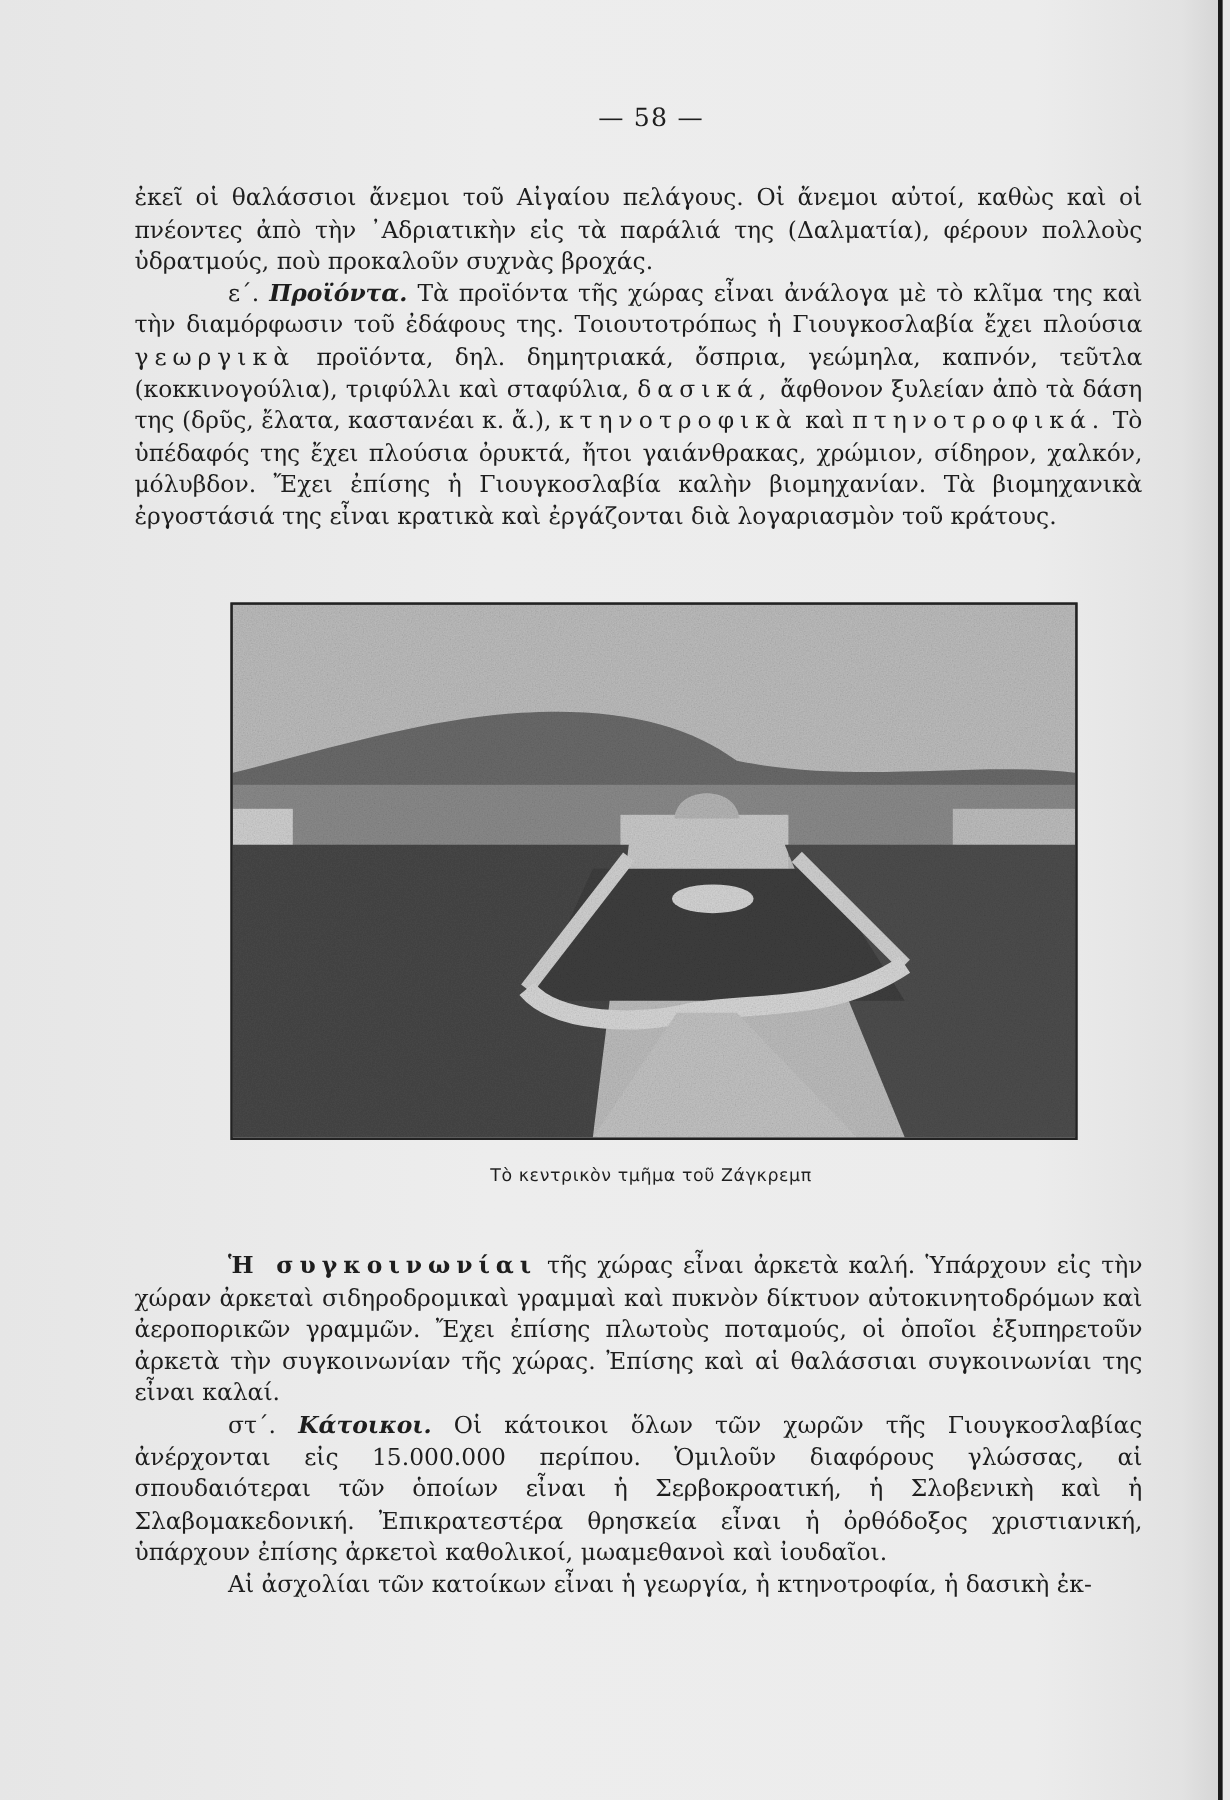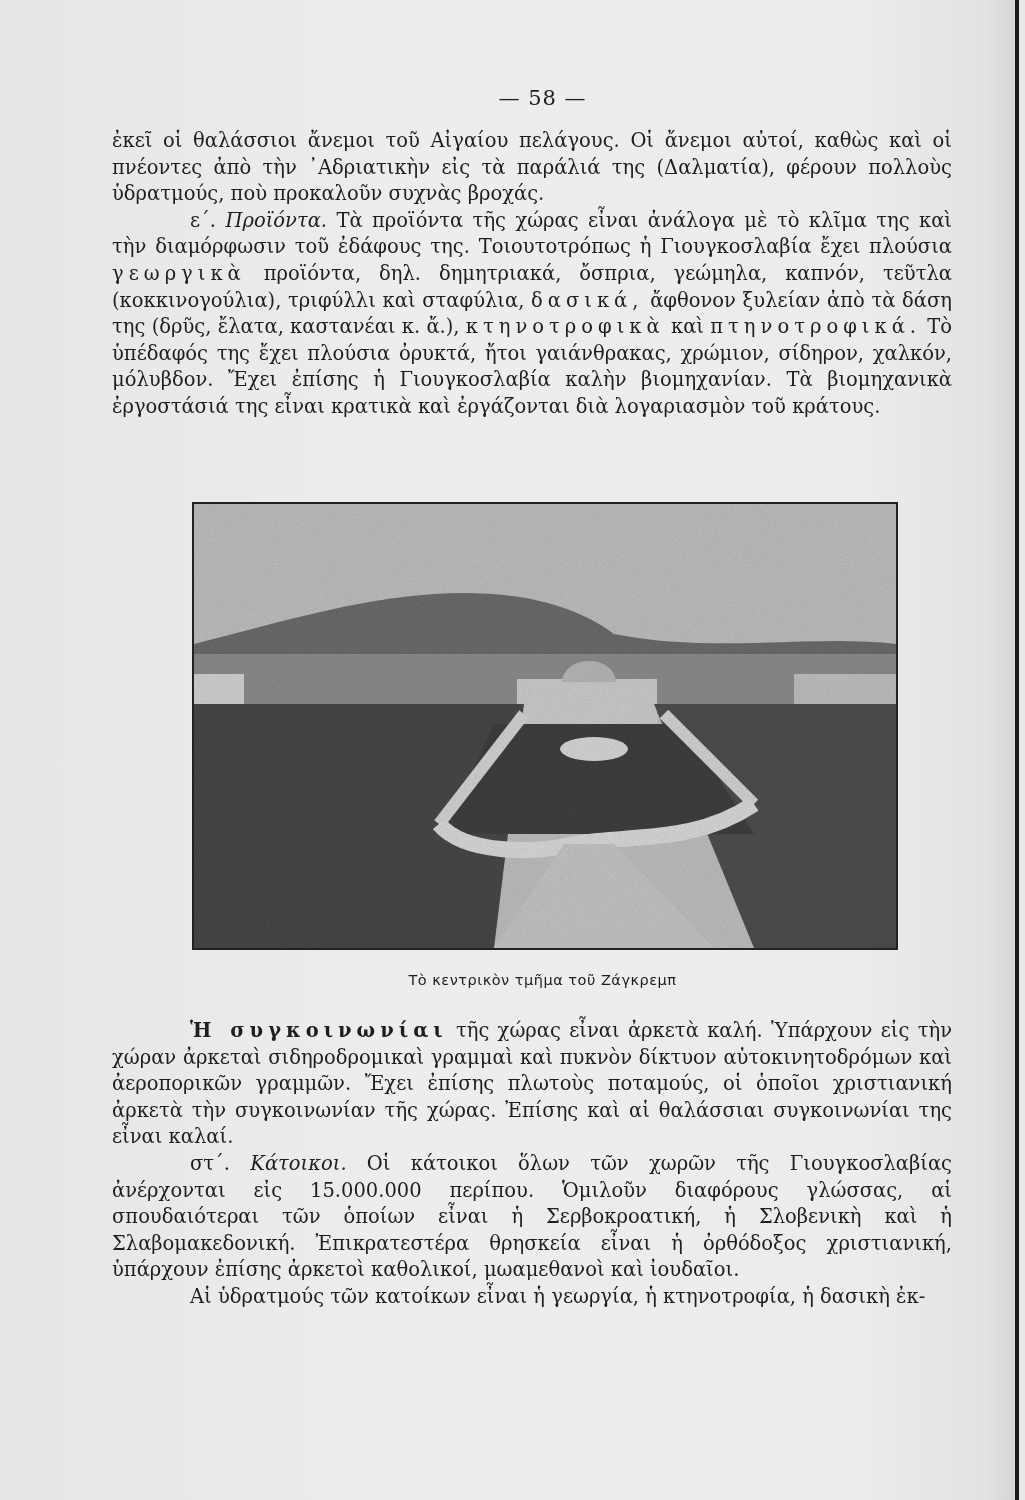--- a/index.html
+++ b/index.html
@@ -43,28 +43,29 @@
       letter-spacing: 1px;
     }
     .text-block {
       position: absolute;
       left: 112px;
       width: 840px;
       font-size: 19.5px;
       line-height: 26.6px;
       text-align: justify;
       text-align-last: left;
+      margin-top: 24px;
     }
     .text-block p {
       margin: 0;
     }
     .indent { text-indent: 78px; }
     .bold { font-weight: bold; }
     .spaced { letter-spacing: 5px; }
-    .italic-bold { font-style: italic; font-weight: normal; }
+    .italic-bold { font-style: italic; font-weight: bold; }
 
     #block1 { top: 128px; }
     #block2 { top: 1018px; }
 
     .figure {
       position: absolute;
       left: 192px;
       top: 502px;
       width: 702px;
       height: 444px;
@@ -126,16 +127,16 @@
       <path d="M470,210 L560,300" stroke="#d0d0d0" stroke-width="12" fill="none"></path>
       <path d="M245,320 C270,350 340,350 380,340 C440,330 500,340 560,300" stroke="#d6d6d6" stroke-width="16" fill="none"></path>
       <path d="M370,340 L420,340 L520,444 L300,444 Z" fill="#c2c2c2"></path>
     </g>
   </svg>
 </div>
 
 <div class="caption">Τὸ κεντρικὸν τμῆμα τοῦ Ζάγκρεμπ</div>
 
 <div class="text-block" id="block2">
-  <p class="indent"><span class="bold spaced">Ἡ συγκοινωνίαι</span><span> τῆς χώρας εἶναι ἀρκετὰ καλή. Ὑπάρχουν εἰς τὴν χώραν ἀρκεταὶ σιδηροδρομικαὶ γραμμαὶ καὶ πυκνὸν δίκτυον αὐτοκινητοδρόμων καὶ ἀεροπορικῶν γραμμῶν. Ἔχει ἐπίσης πλωτοὺς ποταμούς, οἱ ὁποῖοι χριστιανική ἀρκετὰ τὴν συγκοινωνίαν τῆς χώρας. Ἐπίσης καὶ αἱ θαλάσσιαι συγκοινωνίαι της εἶναι καλαί.</span></p>
+  <p class="indent"><span class="bold spaced">Ἡ συγκοινωνίαι</span><span> τῆς χώρας εἶναι ἀρκετὰ καλή. Ὑπάρχουν εἰς τὴν χώραν ἀρκεταὶ σιδηροδρομικαὶ γραμμαὶ καὶ πυκνὸν δίκτυον αὐτοκινητοδρόμων καὶ ἀεροπορικῶν γραμμῶν. Ἔχει ἐπίσης πλωτοὺς ποταμούς, οἱ ὁποῖοι ἐξυπηρετοῦν ἀρκετὰ τὴν συγκοινωνίαν τῆς χώρας. Ἐπίσης καὶ αἱ θαλάσσιαι συγκοινωνίαι της εἶναι καλαί.</span></p>
   <p class="indent"><span>στ΄.</span> <span class="italic-bold">Κάτοικοι.</span><span> Οἱ κάτοικοι ὅλων τῶν χωρῶν τῆς Γιουγκοσλαβίας ἀνέρχονται εἰς 15.000.000 περίπου. Ὁμιλοῦν διαφόρους γλώσσας, αἱ σπουδαιότεραι τῶν ὁποίων εἶναι ἡ Σερβοκροατική, ἡ Σλοβενικὴ καὶ ἡ Σλαβομακεδονική. Ἐπικρατεστέρα θρησκεία εἶναι ἡ ὀρθόδοξος χριστιανική, ὑπάρχουν ἐπίσης ἀρκετοὶ καθολικοί, μωαμεθανοὶ καὶ ἰουδαῖοι.</span></p>
-  <p class="indent">Αἱ ὑδρατμούς τῶν κατοίκων εἶναι ἡ γεωργία, ἡ κτηνοτροφία, ἡ δασικὴ ἐκ-</p>
+  <p class="indent">Αἱ ἀσχολίαι τῶν κατοίκων εἶναι ἡ γεωργία, ἡ κτηνοτροφία, ἡ δασικὴ ἐκ-</p>
 </div>
 
 </body></html>

